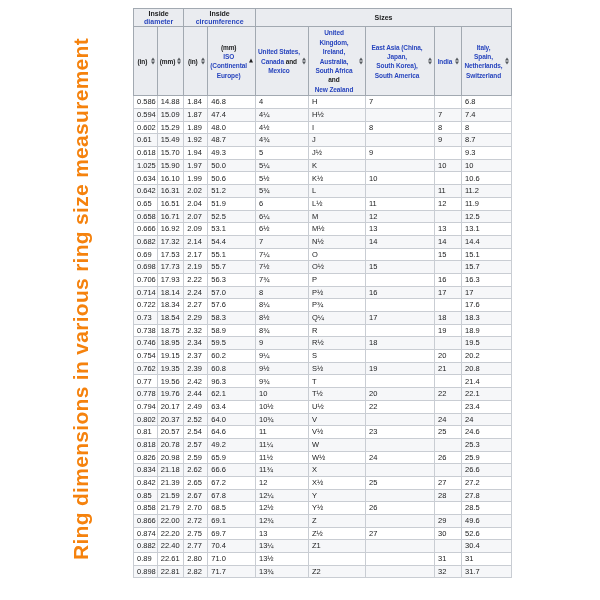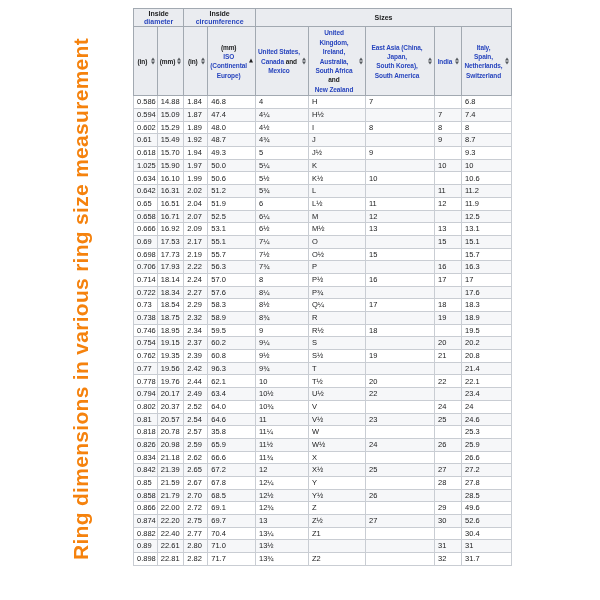--- a/index.html
+++ b/index.html
@@ -220,20 +220,31 @@
         <td>16.92</td>
         <td>2.09</td>
         <td>53.1</td>
         <td>6½</td>
         <td>M½</td>
         <td>13</td>
         <td>13</td>
         <td>13.1</td>
       </tr>
       <tr>
+        <td>0.682</td>
+        <td>17.32</td>
+        <td>2.14</td>
+        <td>54.4</td>
+        <td>7</td>
+        <td>N½</td>
+        <td>14</td>
+        <td>14</td>
+        <td>14.4</td>
+      </tr>
+      <tr>
         <td>0.69</td>
         <td>17.53</td>
         <td>2.17</td>
         <td>55.1</td>
         <td>7¼</td>
         <td>O</td>
         <td></td>
         <td>15</td>
         <td>15.1</td>
       </tr>
@@ -388,21 +399,21 @@
         <td>11</td>
         <td>V½</td>
         <td>23</td>
         <td>25</td>
         <td>24.6</td>
       </tr>
       <tr>
         <td>0.818</td>
         <td>20.78</td>
         <td>2.57</td>
-        <td>35.8</td>
+        <td>49.2</td>
         <td>11¼</td>
         <td>W</td>
         <td></td>
         <td></td>
         <td>25.3</td>
       </tr>
       <tr>
         <td>0.826</td>
         <td>20.98</td>
         <td>2.59</td>

